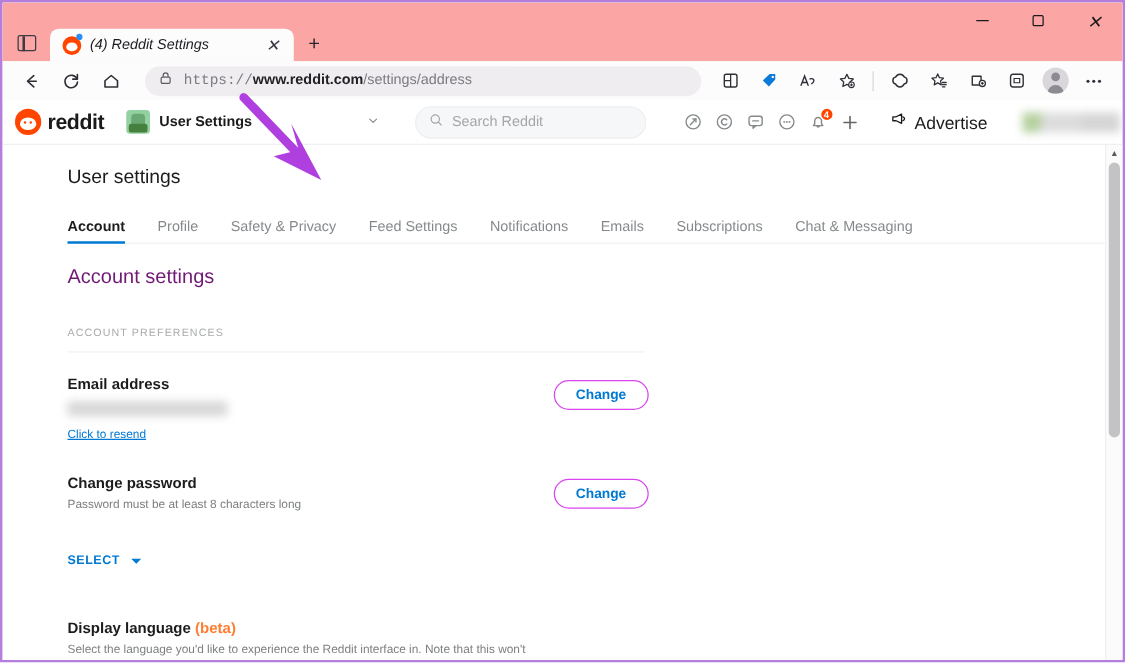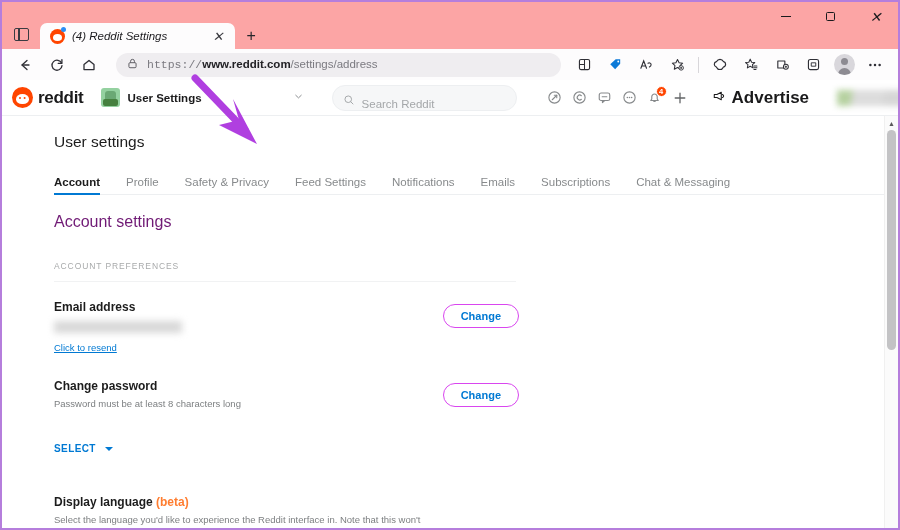--- a/index.html
+++ b/index.html
@@ -194,21 +194,21 @@
   .us-caret {
     margin-left: 84px;
     color: #878a8c; font-size: 11px; flex: none;
   }
   .search-wrap {
     margin-left: 28px;
     width: 185px; height: 26px;
     background: #f6f7f8;
     border: 1px solid #edeff1;
     border-radius: 13px;
-    display: flex; align-items: flex-end;
+    display: flex; align-items: center;
     gap: 7px; padding: 0 10px;
     flex: none;
   }
   .search-placeholder { font-size: 11.5px; color: #a4a7a9; }
   .hdr-icons { display: flex; align-items: center; gap: 10px; margin-left: 30px; }
   .hdr-icon { color: #878a8c; display: flex; align-items: center; position: relative; }
   .bell-badge {
     position: absolute; top: -4px; right: -5px;
     min-width: 11px; height: 11px;
     border-radius: 6px; background: #ff4500;
@@ -217,21 +217,21 @@
     padding: 0 2px;
     border: 1.2px solid #fff;
   }
   .advertise-btn {
     display: flex; align-items: center; gap: 6px;
     height: 23px; padding: 0 10px;
     border-radius: 12px;
     margin-left: 14px;
     flex: none;
   }
-  .advertise-btn span.lbl { font-size: 17px; font-weight: 700; color: #1a1a1b; }
+  .advertise-btn span.lbl { font-size: 14px; font-weight: 400; color: #1a1a1b; }
   .user-chip {
     margin-left: 18px;
     display: flex; align-items: center; gap: 8px;
   }
   .blur-name {
     width: 78px; height: 16px;
     background: linear-gradient(100deg,#a9c98f 0 18%,#d6d6d6 22% 60%,#cfcfcf 60% 100%);
     filter: blur(3.4px);
     opacity: .85;
   }

